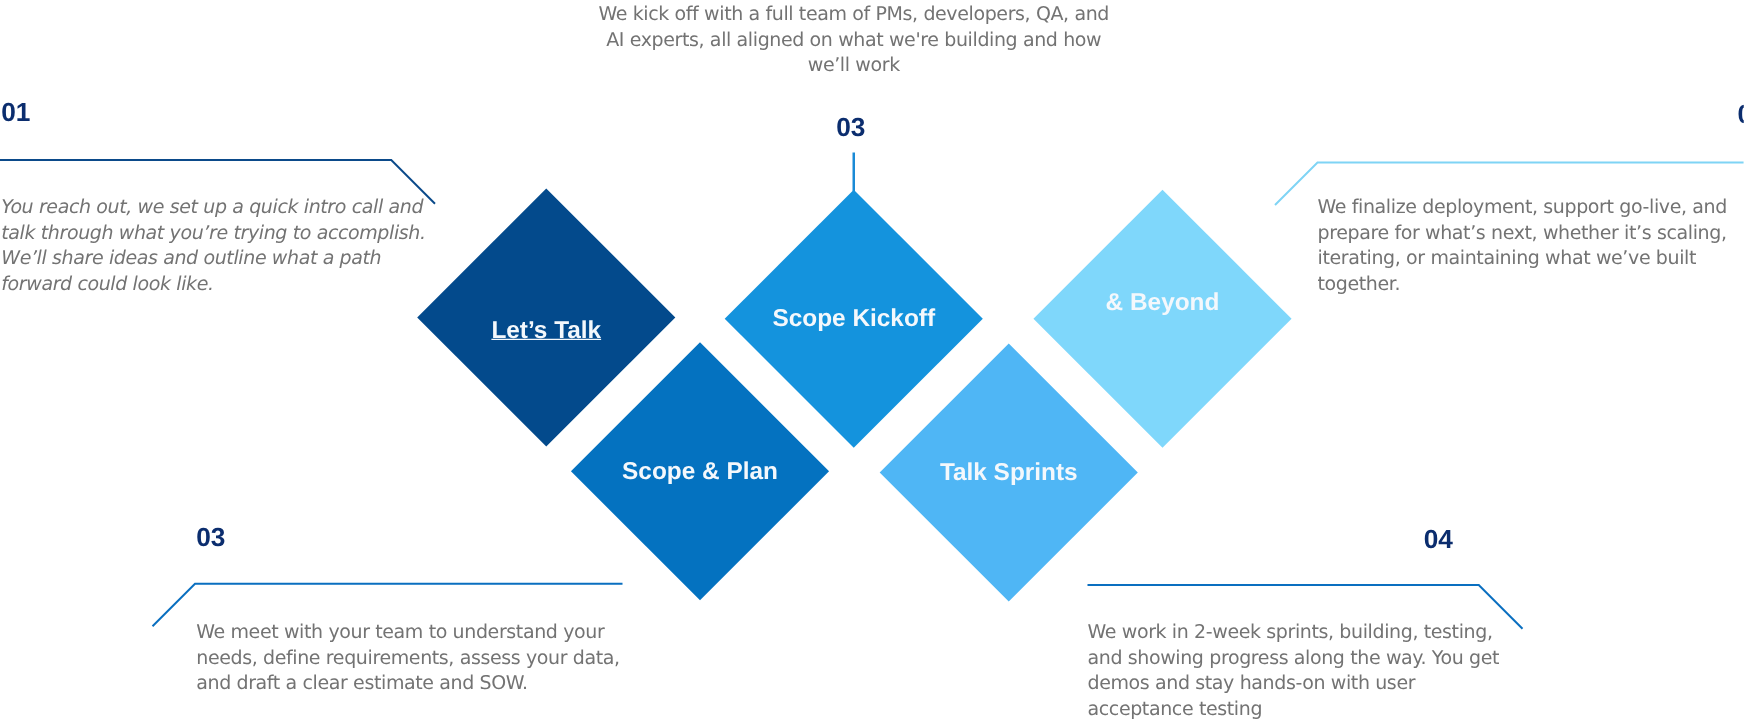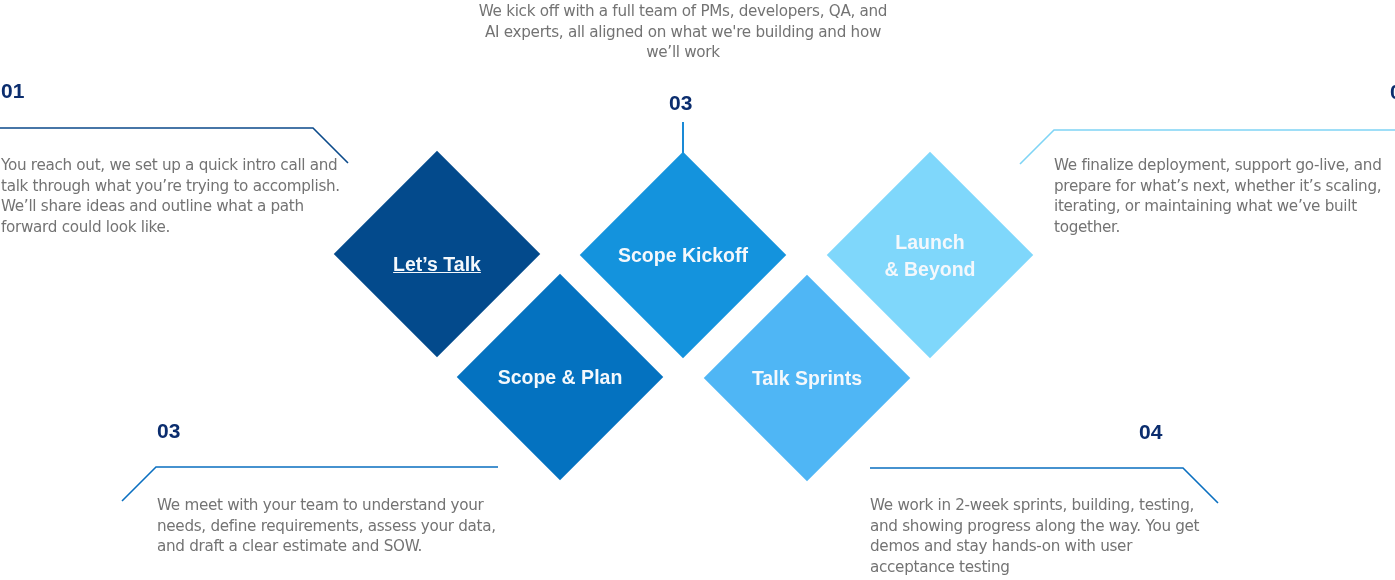--- a/index.html
+++ b/index.html
@@ -16,21 +16,21 @@
 
 <svg class="lines" width="1395" height="580">
   <polyline points="0,128 313,128 348,163" fill="none" stroke="#0b4a8a" stroke-width="1.6"></polyline>
   <line x1="683" y1="122" x2="683" y2="153" stroke="#1a8ad6" stroke-width="2"></line>
   <polyline points="1020,164 1054,130 1395,130" fill="none" stroke="#7fd4f5" stroke-width="1.6"></polyline>
   <polyline points="122,501 156,467 498,467" fill="none" stroke="#0a6fc0" stroke-width="1.6"></polyline>
   <polyline points="870,468 1183,468 1218,503" fill="none" stroke="#0a6fc0" stroke-width="1.6"></polyline>
 </svg>
 
 <div class="num" style="left:1px; top:80px;">01</div>
-<div class="desc" style="left:1px; top:155px; width:340px;">You reach out, we set up a quick intro call and talk through what you’re trying to accomplish. We’ll share ideas and outline what a path forward could look like.</div>
+<div class="desc" style="left:1px; top:155px; width:340px;font-style:italic;">You reach out, we set up a quick intro call and talk through what you’re trying to accomplish. We’ll share ideas and outline what a path forward could look like.</div>
 
 <div class="num" style="left:157px; top:420px;">03</div>
 <div class="desc" style="left:157px; top:495px; width:345px;">We meet with your team to understand your needs, define requirements, assess your data, and draft a clear estimate and SOW.</div>
 
 <div class="desc center" style="left:478px; top:1px; width:410px;">We kick off with a full team of PMs, developers, QA, and AI experts, all aligned on what we're building and how we’ll work</div>
 <div class="num" style="left:669px; top:92px;">03</div>
 
 <div class="num" style="left:1139px; top:421px;">04</div>
 <div class="desc" style="left:870px; top:495px; width:350px;">We work in 2-week sprints, building, testing, and showing progress along the way. You get demos and stay hands-on with user acceptance testing</div>
 
@@ -39,17 +39,16 @@
 
 <div class="diamond" style="left:364px; top:181px; background:#034a8c;"></div>
 <div class="diamond" style="left:610px; top:182px; background:#1493dd;"></div>
 <div class="diamond" style="left:857px; top:182px; background:#7fd7fb;"></div>
 <div class="diamond" style="left:487px; top:304px; background:#0472c0;"></div>
 <div class="diamond" style="left:734px; top:305px; background:#4fb6f5;"></div>
 
 <div class="dlabel" style="left:334px; top:251px;text-decoration:underline;">Let’s Talk</div>
 <div class="dlabel" style="left:580px; top:242px;">Scope Kickoff</div>
 <div class="dlabel" style="left:827px; top:229px;">
-  <div>Launch</div>
   <div>&amp; Beyond</div>
 </div>
 <div class="dlabel" style="left:457px; top:364px;">Scope &amp; Plan</div>
 <div class="dlabel" style="left:704px; top:365px;">Talk Sprints</div>
 
 </body></html>

